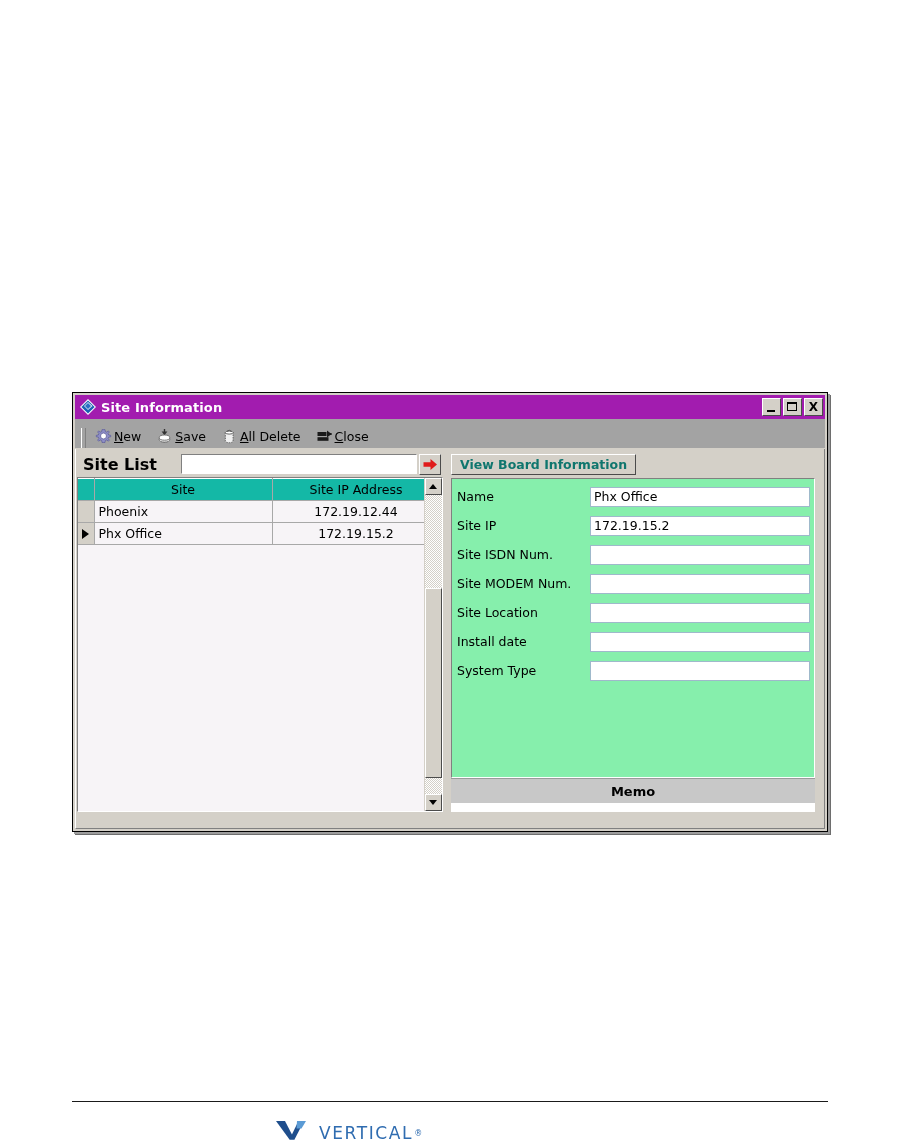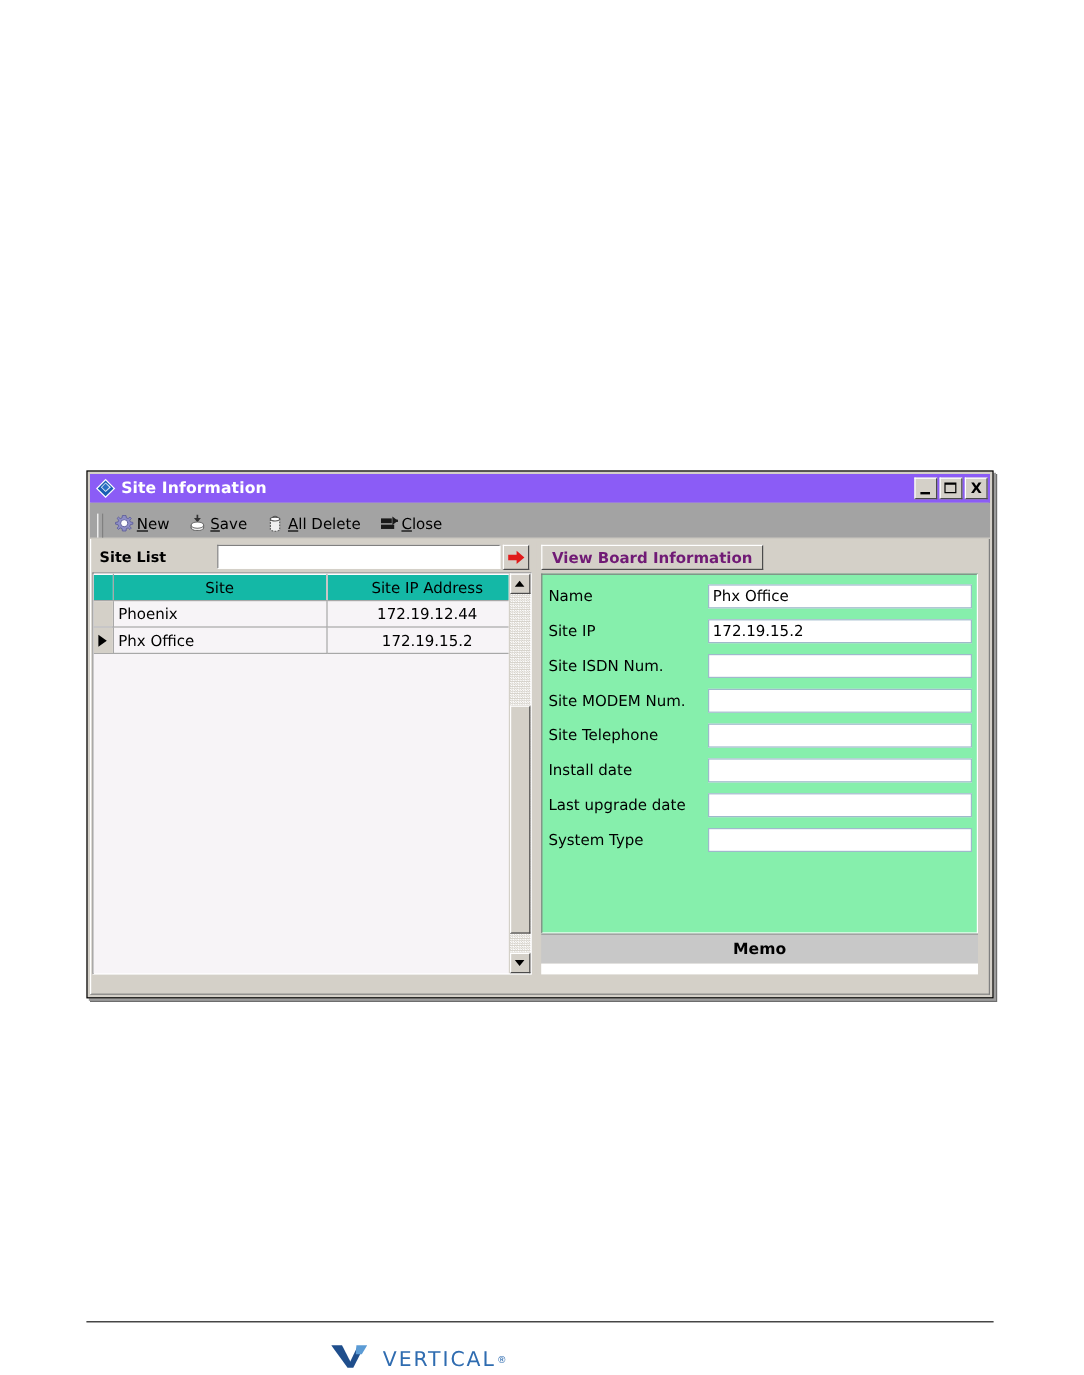--- a/index.html
+++ b/index.html
@@ -44,21 +44,21 @@
     border-bottom: 1px solid #808080;
     box-sizing: border-box;
   }
 
   
   .titlebar {
     position: absolute;
     left: 2px; top: 2px;
     width: calc(100% - 4px);
     height: 24px;
-    background: #8b5cf6;
+    background: #a21caf;
     display: flex;
     align-items: center;
     padding: 0 2px 0 4px;
     box-sizing: border-box;
   }
   .title-icon {
     width: 18px; height: 18px;
     position: relative;
     flex: 0 0 18px;
     margin-right: 4px;
@@ -152,21 +152,21 @@
   
   .sitelist-bar {
     position: absolute;
     left: 4px; top: 58px;
     width: 364px;
     height: 26px;
     display: flex;
     align-items: center;
   }
   .sitelist-label {
-    font-size: 12px;
+    font-size: 16px;
     font-weight: bold;
     color: #000;
     width: 104px;
     padding-left: 6px;
     box-sizing: border-box;
   }
   .sitelist-input {
     flex: 1 1 auto;
     height: 20px;
     background: #ffffff;
@@ -326,21 +326,21 @@
     height: 21px;
     padding: 0 8px;
     background: #d4d0c8;
     border-top: 1px solid #ffffff;
     border-left: 1px solid #ffffff;
     border-right: 1px solid #4b4b4b;
     border-bottom: 1px solid #4b4b4b;
     box-sizing: border-box;
     font-size: 12.5px;
     font-weight: bold;
-    color: #701a75;
+    color: #0f766e;
     display: flex;
     align-items: center;
     white-space: nowrap;
   }
   .form-box {
     position: absolute;
     left: 4px; top: 27px;
     width: 364px;
     height: 300px;
     background: #86efac;
@@ -582,35 +582,31 @@
         <div class="frow">
           <span class="flabel">Site ISDN Num.</span>
           <span class="finput"></span>
         </div>
 
         <div class="frow">
           <span class="flabel">Site MODEM Num.</span>
           <span class="finput"></span>
         </div>
 
-
         <div class="frow">
-          <span class="flabel">Site Telephone</span>
+          <span class="flabel">Site Location</span>
           <span class="finput"></span>
         </div>
+
 
         <div class="frow">
           <span class="flabel">Install date</span>
           <span class="finput"></span>
         </div>
 
-        <div class="frow">
-          <span class="flabel">Last upgrade date</span>
-          <span class="finput"></span>
-        </div>
 
 
         <div class="frow">
           <span class="flabel">System Type</span>
           <span class="finput"></span>
         </div>
 
       </div>
 
       <div class="memo-header">Memo</div>

